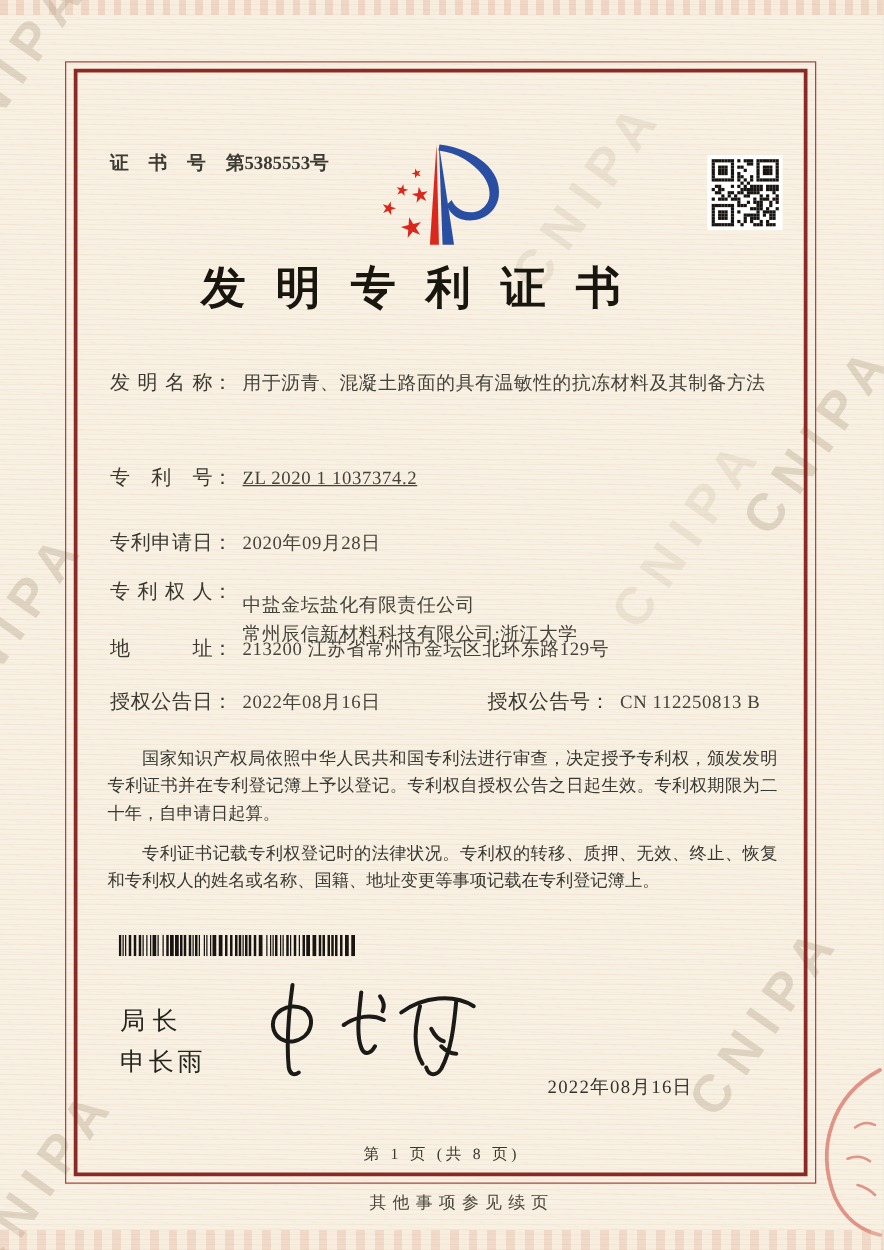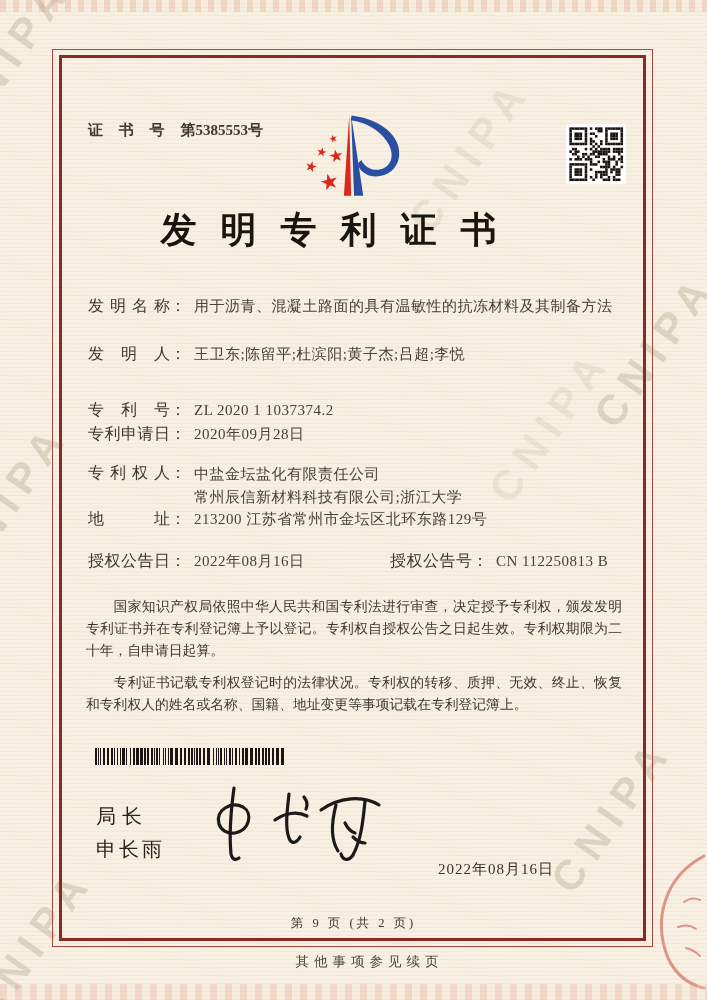--- a/index.html
+++ b/index.html
@@ -32,21 +32,21 @@
   .logo{position:absolute;left:283px;top:109px;}
   .qr{position:absolute;left:566px;top:124px;background:#fff;}
   .title{
     position:absolute;left:0;top:206px;width:657px;text-align:center;
     font-size:36px;font-weight:bold;letter-spacing:24px;text-indent:24px;color:#18160f;
   }
   .field{position:absolute;left:88px;font-size:15px;color:#45423a;white-space:nowrap;}
   .fl{display:inline-block;width:82px;font-size:16px;color:#3b382f;
       text-align:justify;text-align-last:justify;text-justify:inter-character;vertical-align:top;}
   .colon{display:inline-block;margin-right:8px;color:#3b382f;font-size:16px;}
-  .fv{font-size:15px;letter-spacing:0.5px;}
+  .fv{font-size:15px;letter-spacing:0.5px;margin-top:11px;}
   .fv2{display:inline-block;vertical-align:top;line-height:23px;}
   .grant2{position:absolute;left:302px;top:0;}
   .paras{position:absolute;left:86px;top:585px;width:536px;font-size:13.8px;
     line-height:1.58;color:#3a3832;text-align:justify;}
   .paras p{margin:11px 0 9px 0;text-indent:2em;}
   .barcode{position:absolute;left:95px;top:748px;}
   .sig-title{position:absolute;left:96px;top:803px;font-size:20px;letter-spacing:6px;color:#26241e;}
   .sig-name{position:absolute;left:96px;top:836px;font-size:20px;letter-spacing:3px;color:#26241e;}
   .sig-hand{position:absolute;left:203px;top:778px;}
   .issue-date{position:absolute;left:438px;top:860px;font-size:15px;color:#34322c;letter-spacing:1px;}
@@ -323,25 +323,22 @@
         <rect x="52.8" y="55.4" width="2.6" height="2.6"></rect>
       </g>
   </svg>
 
   <div class="title">发明专利证书</div>
 
   <div class="field" style="top:296px;">
     <span class="fl">发 明 名 称</span><span class="colon">：</span><span class="fv">用于沥青、混凝土路面的具有温敏性的抗冻材料及其制备方法</span>
   </div>
 
-  <div class="field" style="top:344px;">
-    <span class="fl">发 明 人</span><span class="colon">：</span><span class="fv">王卫东;陈留平;杜滨阳;黄子杰;吕超;李悦</span>
-  </div>
-
-  <div class="field" style="top:400px;">
+
+  <div class="field" style="top:372px;text-decoration:underline;">
     <span class="fl">专 利 号</span><span class="colon">：</span><span class="fv">ZL 2020 1 1037374.2</span>
   </div>
 
   <div class="field" style="top:424px;">
     <span class="fl">专利申请日</span><span class="colon">：</span><span class="fv">2020年09月28日</span>
   </div>
 
   <div class="field" style="top:463px;">
     <span class="fl">专 利 权 人</span><span class="colon">：</span><span class="fv fv2"><span>中盐金坛盐化有限责任公司</span><br><span>常州辰信新材料科技有限公司;浙江大学</span></span>
   </div>
@@ -443,16 +440,16 @@
 
   <svg class="seal" width="73" height="145" viewBox="0 0 73 145">
     <g fill="none" stroke="rgba(201,56,45,0.5)" stroke-linecap="round">
       <path d="M70,8 C32,28 18,70 34,110 C41,125 53,136 70,140" stroke-width="3"></path>
       <path d="M50,54 q8,-6 16,-2" stroke-width="2"></path>
       <path d="M44,79 q10,-4 18,2" stroke-width="2"></path>
       <path d="M52,100 q8,2 14,8" stroke-width="2"></path>
     </g>
   </svg>
 
-  <div class="pageno">第 9 页 (共 2 页)</div>
+  <div class="pageno">第 1 页 (共 8 页)</div>
   <div class="contnote">其他事项参见续页</div>
 
 </div>
 
 </body></html>

